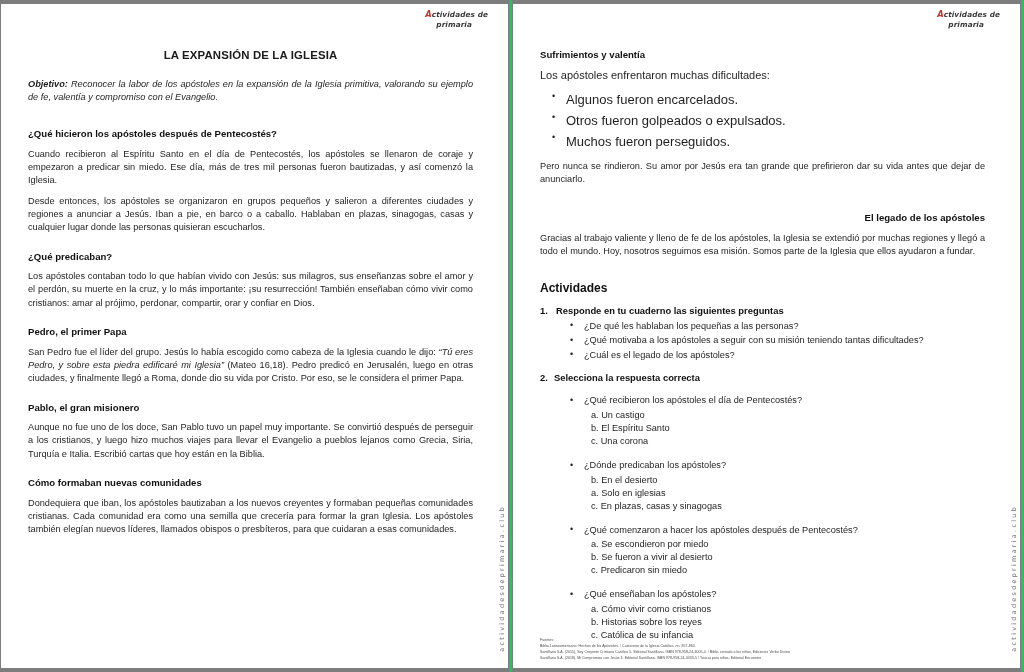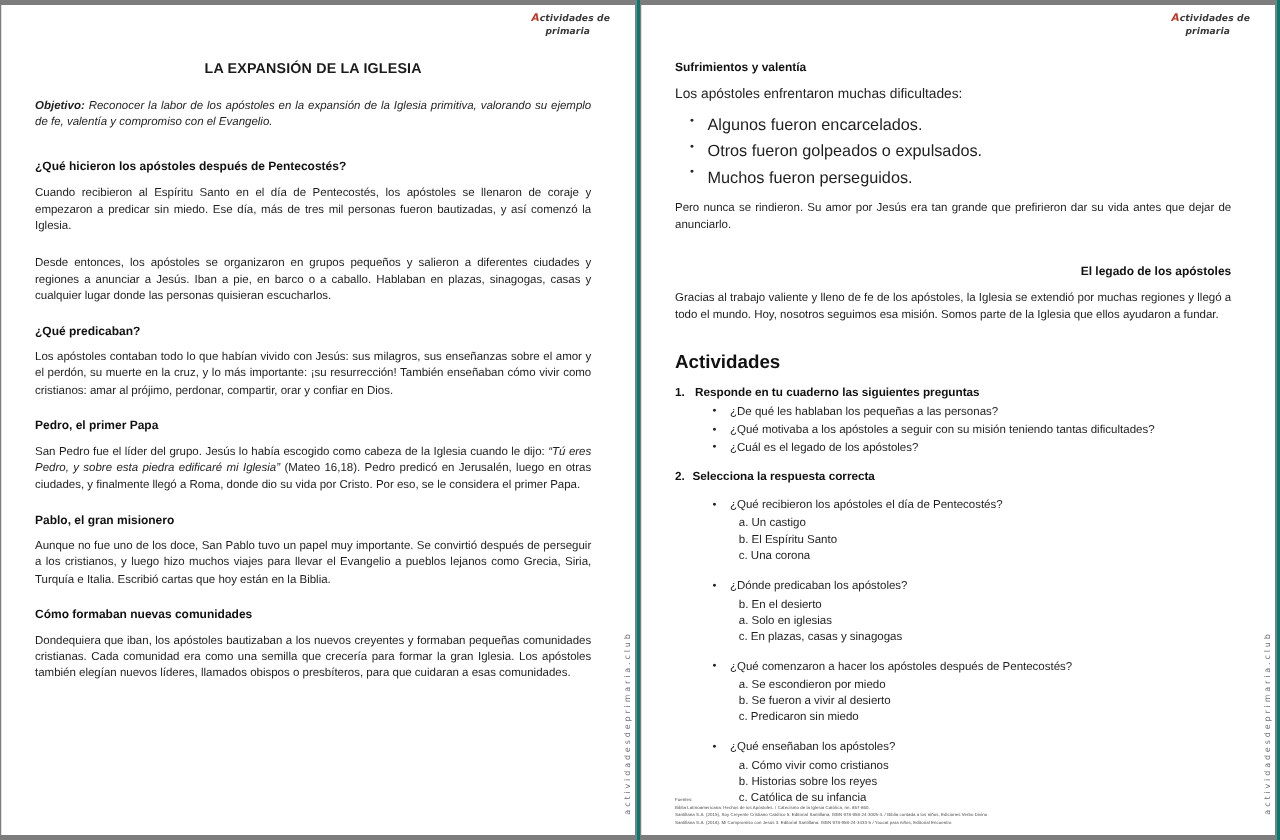--- a/index.html
+++ b/index.html
@@ -5,21 +5,21 @@
   * { box-sizing: border-box; margin: 0; padding: 0; }
   html, body {
     width: 1024px; height: 672px;
     background: #ffffff;
     font-family: "Liberation Sans", sans-serif;
     overflow: hidden;
   }
   .spread {
     display: flex;
     width: 1024px; height: 672px;
-    background: #0f766e;
+    background: #22c55e;
   }
   .page {
     position: relative;
     width: 509px; height: 672px;
     background: #ffffff;
     border: 1px solid #7d7d7d;
     border-top-width: 4px;
     border-bottom-width: 4px;
     overflow: hidden;
   }
@@ -90,21 +90,21 @@
     margin: 16px 0 7px 0;
     line-height: 1.3;
   }
   h2.sec.first { margin-top: 0; }
 
   p.body {
     font-size: 9.2px;
     line-height: 1.45;
     text-align: justify;
     color: #1f1f1f;
-    margin-bottom: 16px;
+    margin-bottom: 7px;
   }
   p.body.last { margin-bottom: 0; }
   p.body i { font-style: italic; }
 
   ul.bullets {
     list-style: none;
     margin: 3px 0 8px 0;
   }
   ul.bullets > li {
     position: relative;
@@ -125,21 +125,21 @@
   
   .rp-top { margin-top: 39px; }
   .intro-line {
     font-size: 11px;
     line-height: 1.45;
     color: #1f1f1f;
     margin-bottom: 6px;
   }
 
   h2.act-head {
-    font-size: 15px;
+    font-size: 12px;
     font-weight: 700;
     color: #111;
     margin: 22px 0 9px 0;
   }
   .num-item {
     font-size: 9.4px;
     font-weight: 700;
     color: #111;
     margin: 0 0 3px 0;
     padding-left: 16px;

